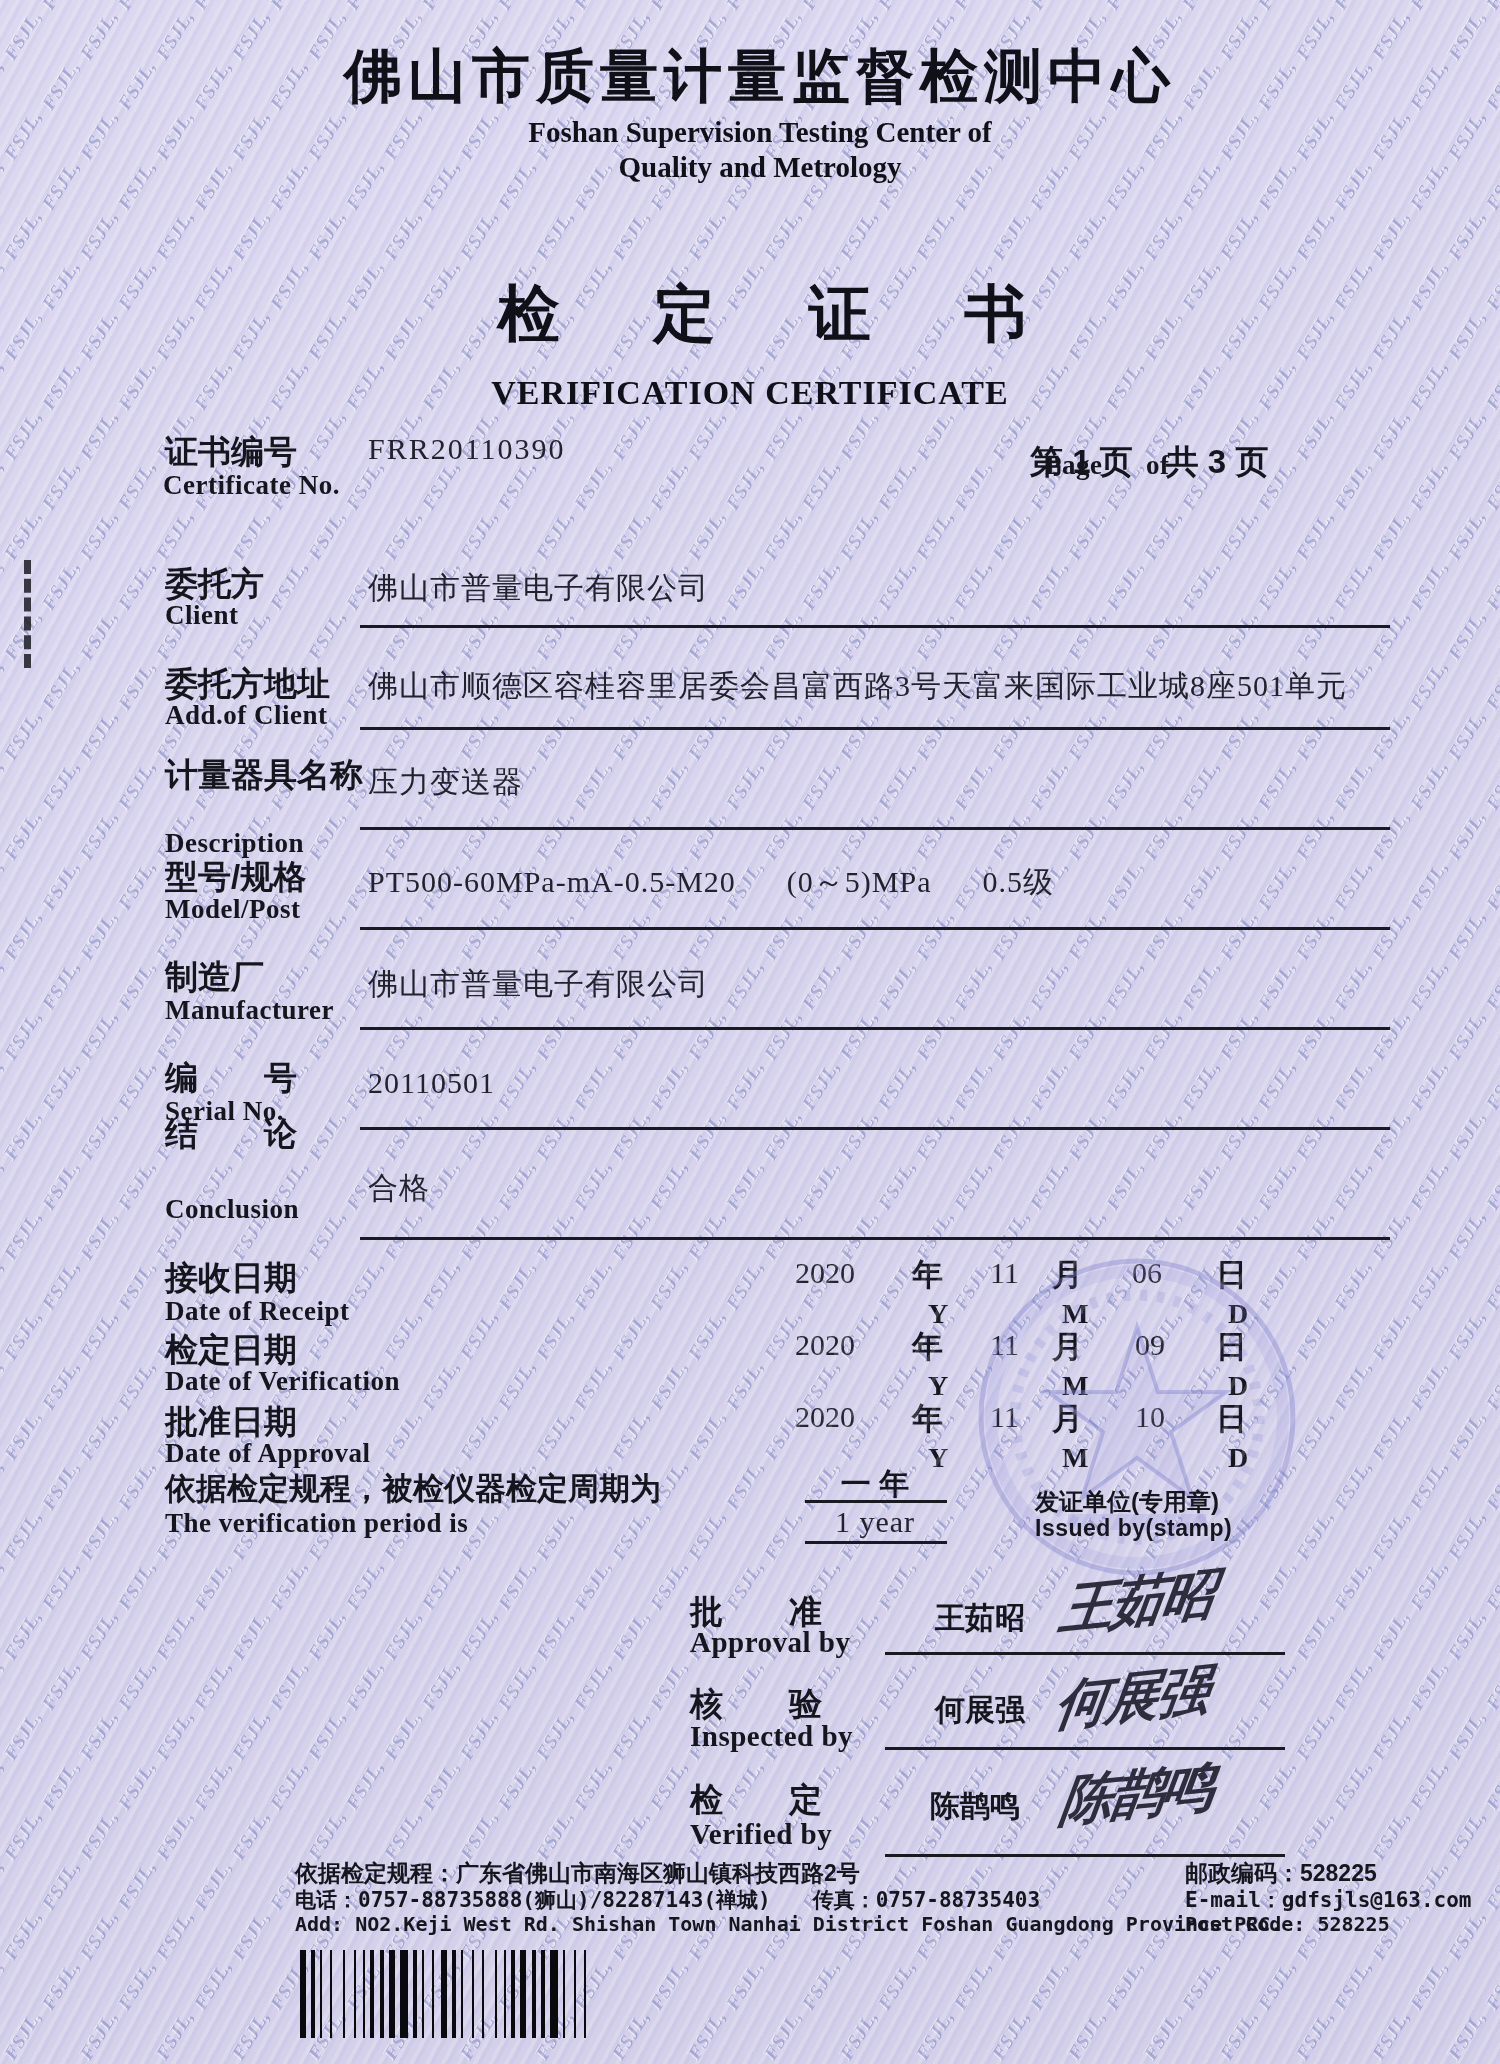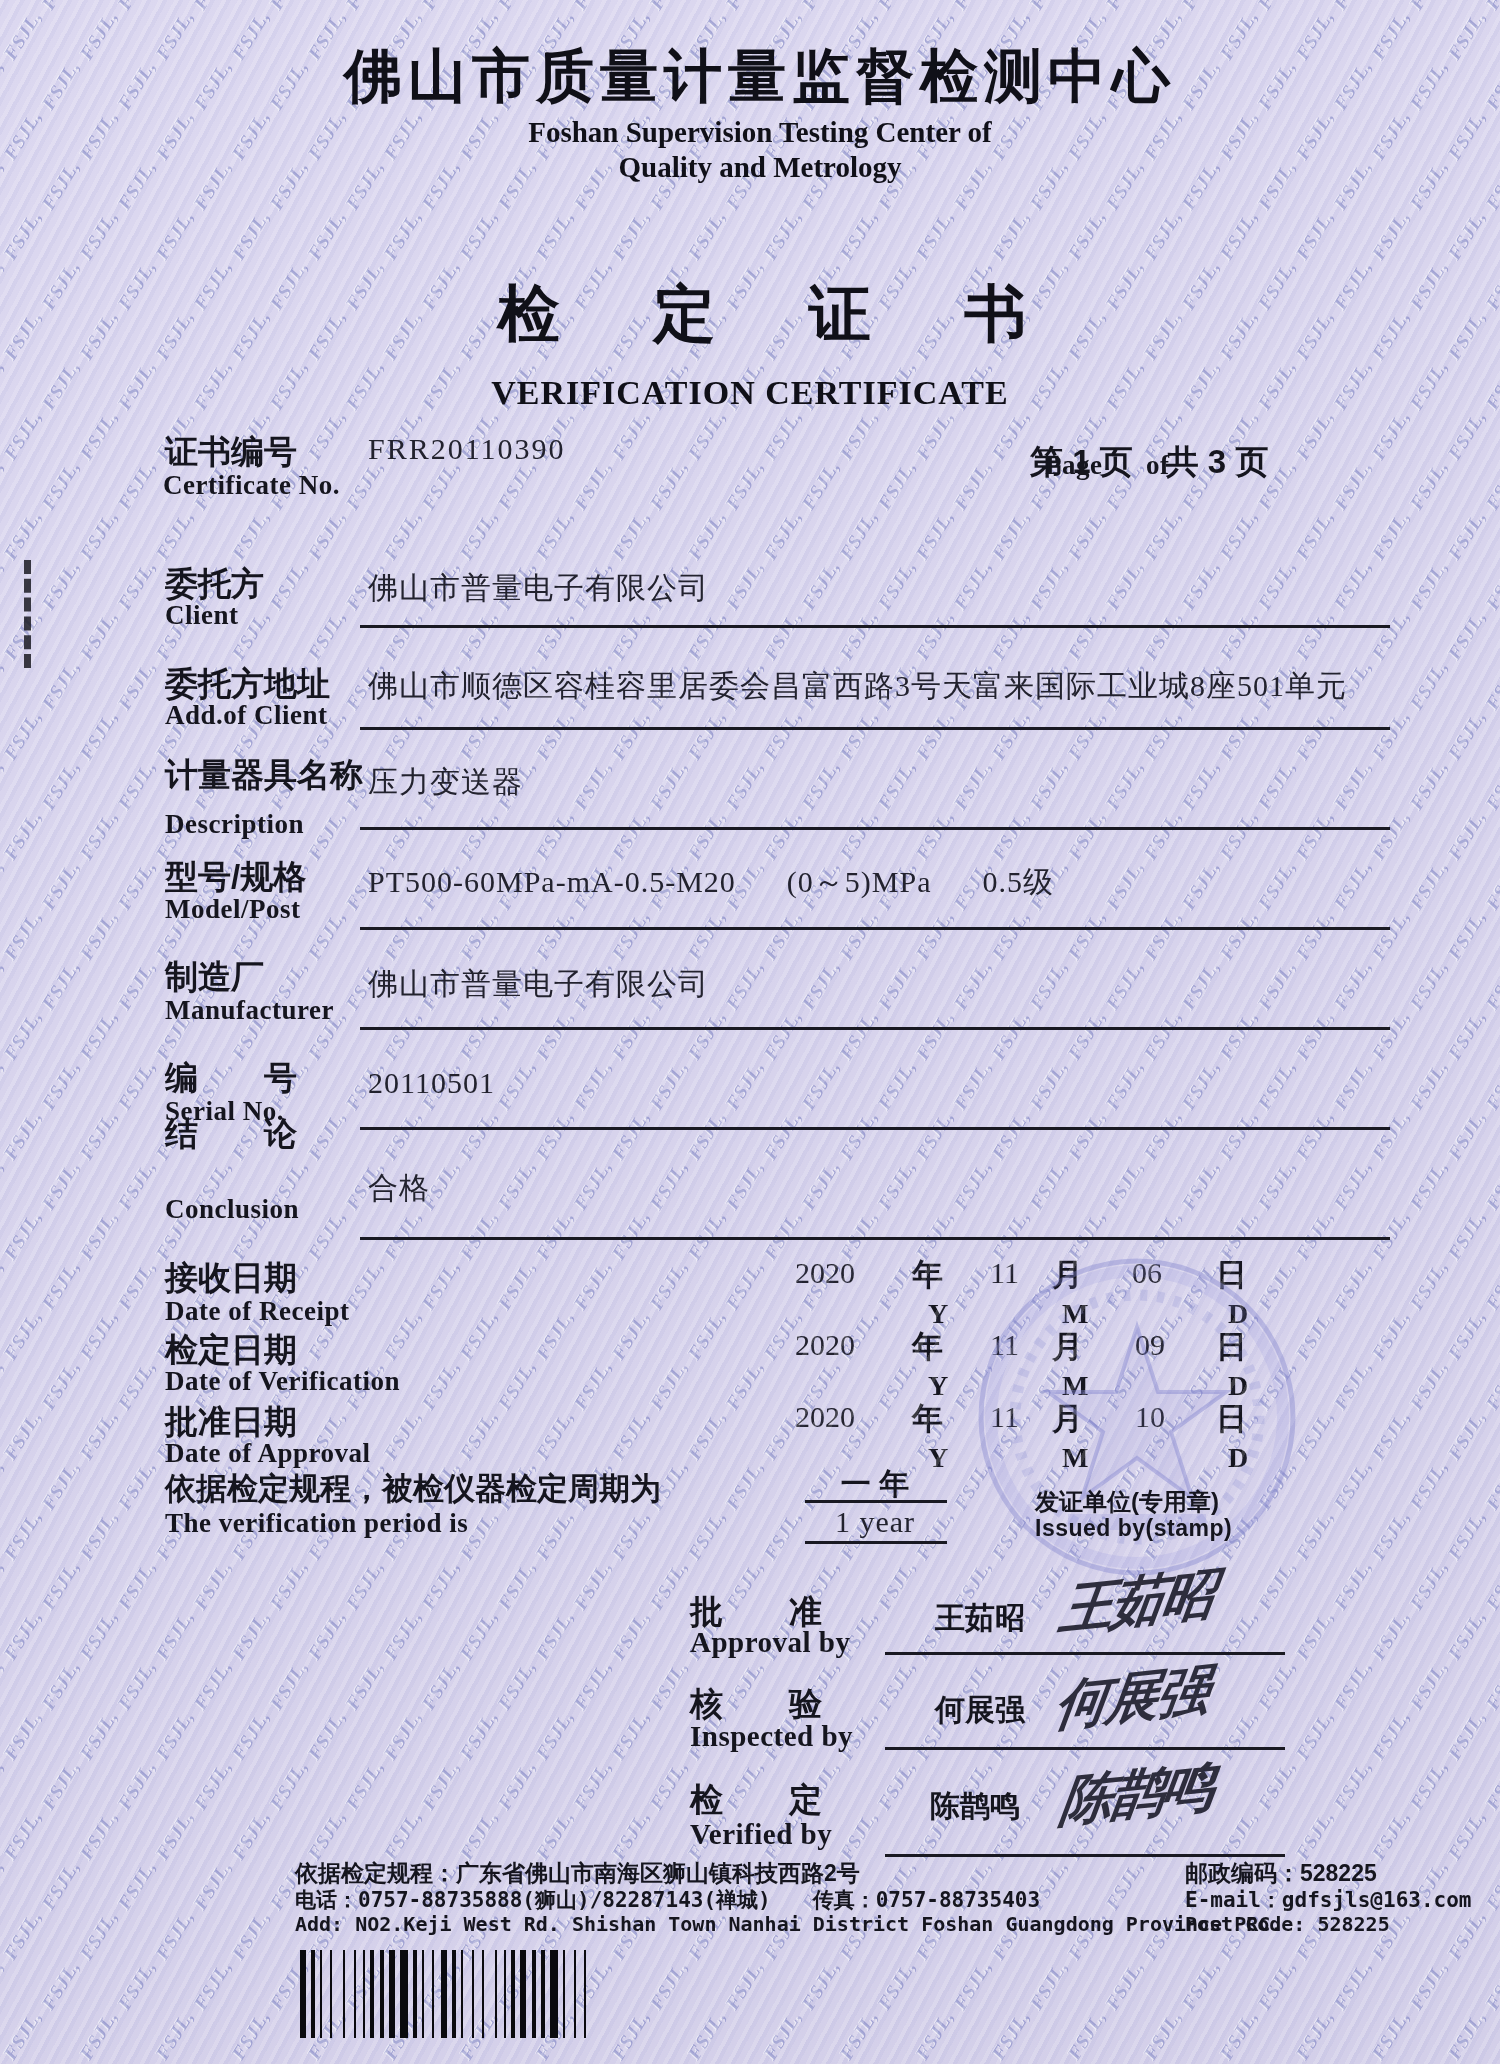--- a/index.html
+++ b/index.html
@@ -949,21 +949,21 @@
     <div class="uline" style="top:625px;"></div>
   </div>
   <div>
     <div class="a cnlabel" style="left:165px;top:662px;">委托方地址</div>
     <div class="a enlabel" style="left:165px;top:700px;">Add.of Client</div>
     <div class="a value" style="left:368px;top:666px;">佛山市顺德区容桂容里居委会昌富西路3号天富来国际工业城8座501单元</div>
     <div class="uline" style="top:727px;"></div>
   </div>
   <div>
     <div class="a cnlabel" style="left:165px;top:753px;">计量器具名称</div>
-    <div class="a enlabel" style="left:165px;top:809px;">Description</div>
+    <div class="a enlabel" style="left:165px;top:828px;">Description</div>
     <div class="a value" style="left:368px;top:762px;">压力变送器</div>
     <div class="uline" style="top:827px;"></div>
   </div>
   <div>
     <div class="a cnlabel" style="left:165px;top:855px;">型号/规格</div>
     <div class="a enlabel" style="left:165px;top:894px;">Model/Post</div>
     <div class="a value" style="left:368px;top:862px;">PT500-60MPa-mA-0.5-M20      (0～5)MPa      0.5级</div>
     <div class="uline" style="top:927px;"></div>
   </div>
   <div>

